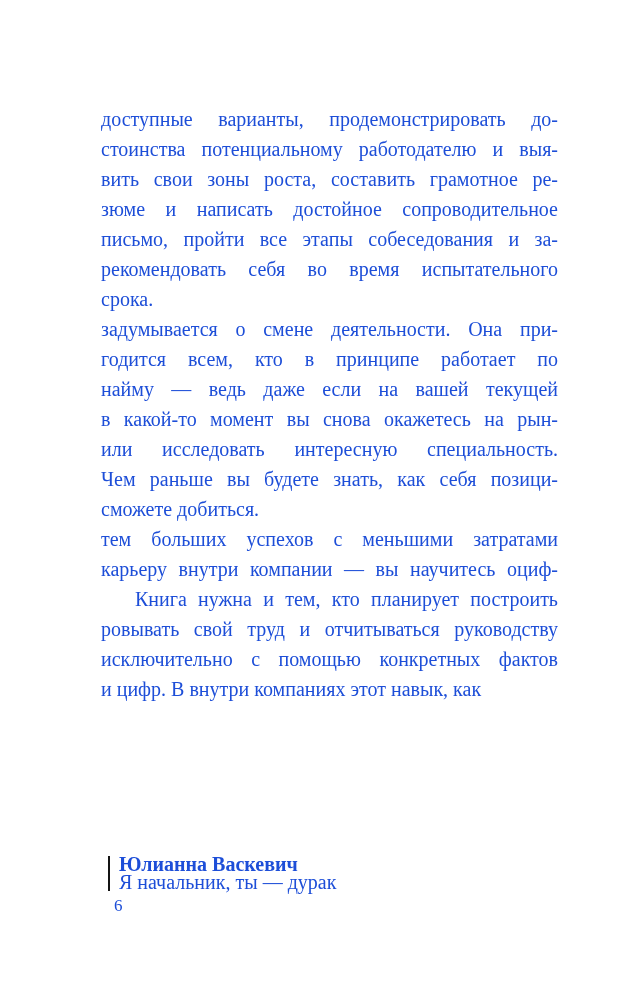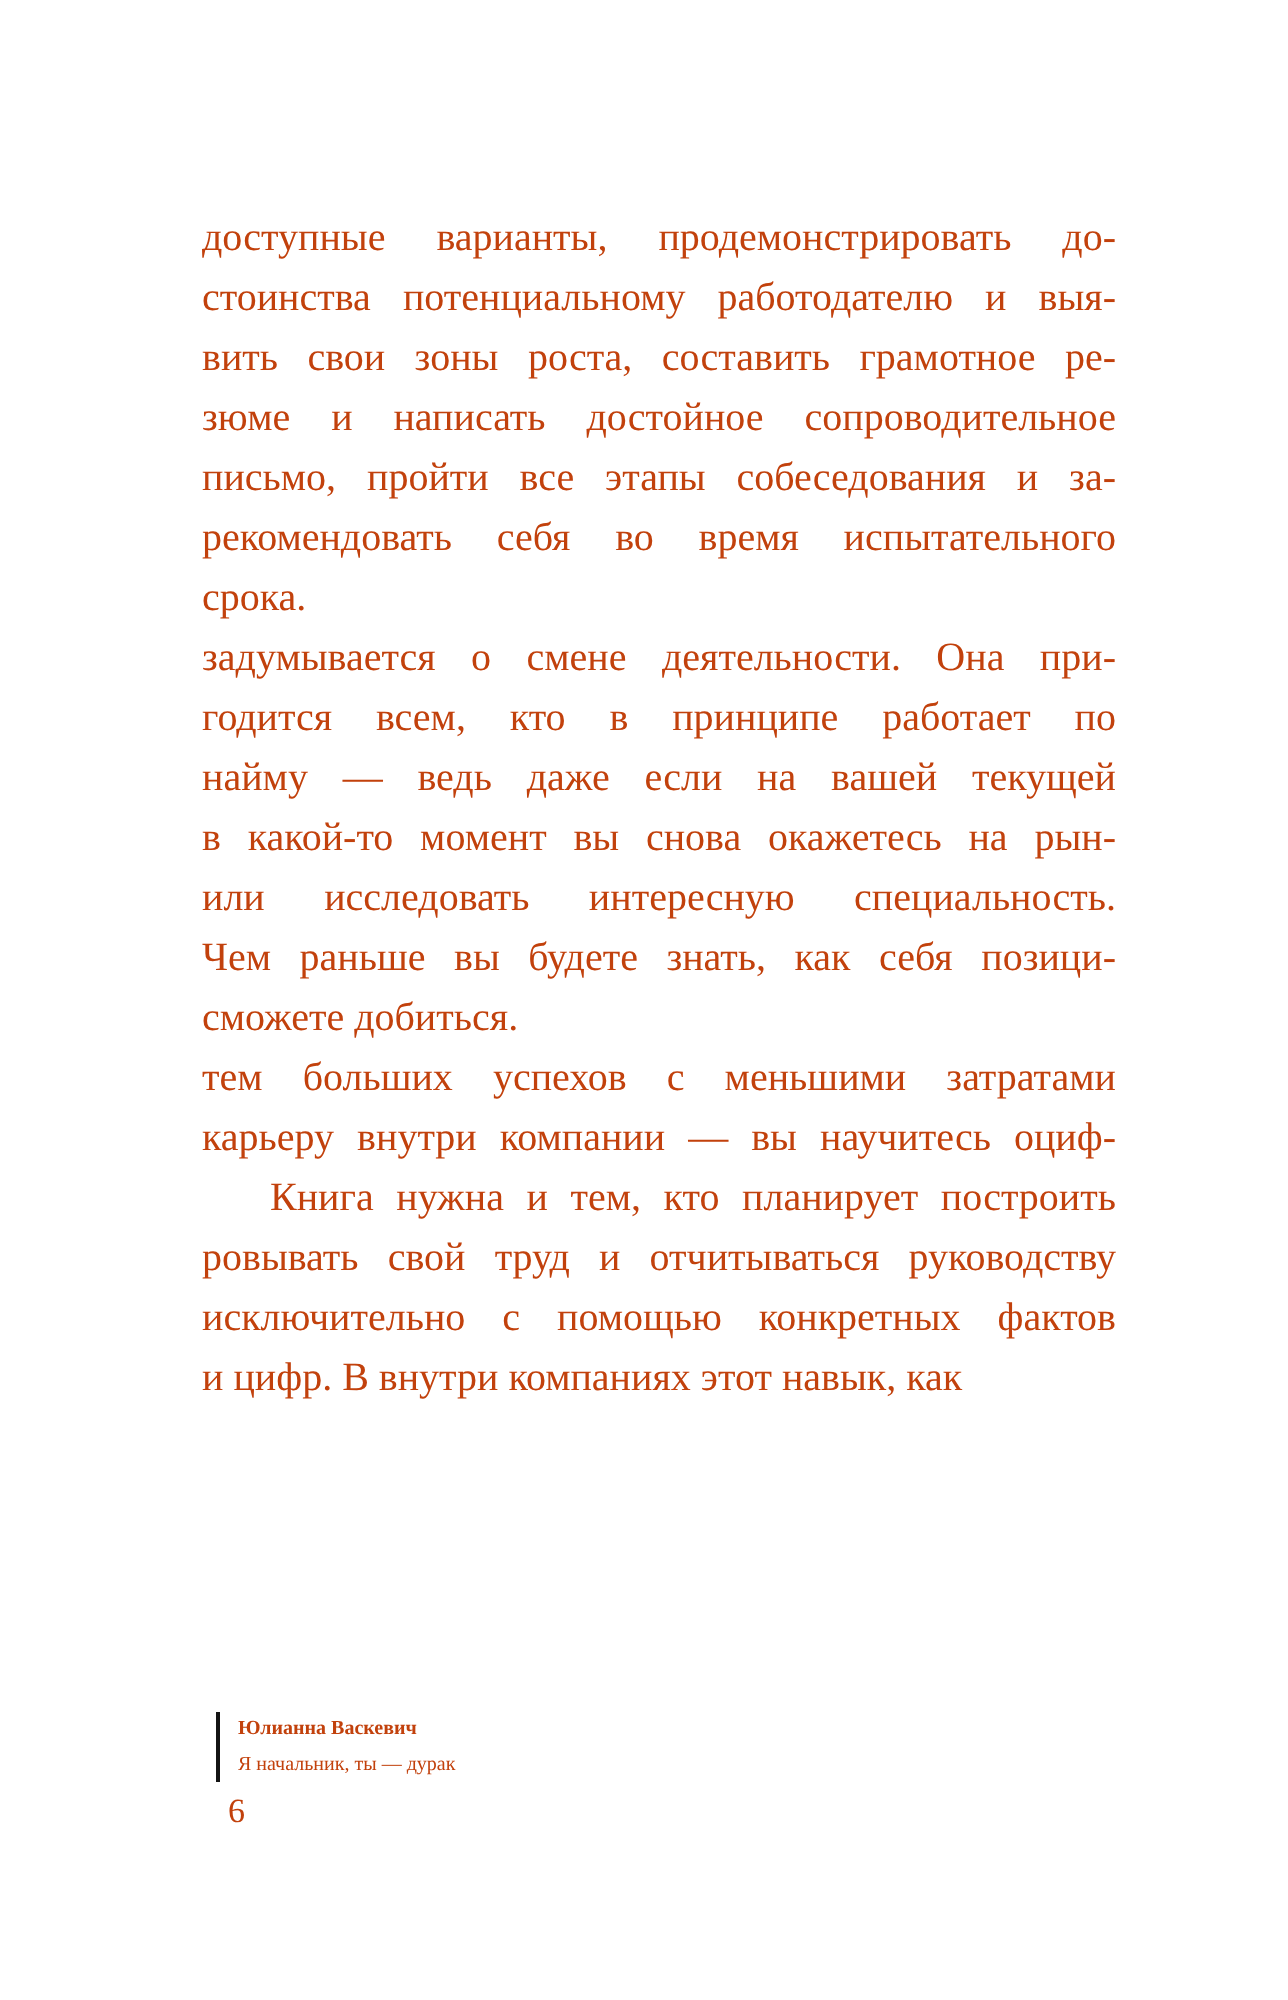--- a/index.html
+++ b/index.html
@@ -6,21 +6,21 @@
     margin: 0;
     padding: 0;
     background: #ffffff;
   }
   .page {
     position: relative;
     width: 644px;
     height: 952px;
     background: #ffffff;
     font-family: "Liberation Serif", "DejaVu Serif", serif;
-    color: #c2410c;
+    color: #1d4ed8;
     overflow: hidden;
   }
   .text-block {
     position: absolute;
     left: 101px;
     top: 104px;
     width: 457px;
     font-size: 20px;
     line-height: 30px;
   }
@@ -43,21 +43,21 @@
     top: 856px;
     display: flex;
     align-items: stretch;
   }
   .footer-rule {
     width: 2px;
     background: #141414;
     margin-right: 9px;
   }
   .footer-text {
-    font-size: 10px;
+    font-size: 20px;
     line-height: 17.5px;
   }
   .footer-author {
     font-weight: bold;
   }
   .page-number {
     position: absolute;
     left: 114px;
     top: 896px;
     font-size: 17px;

